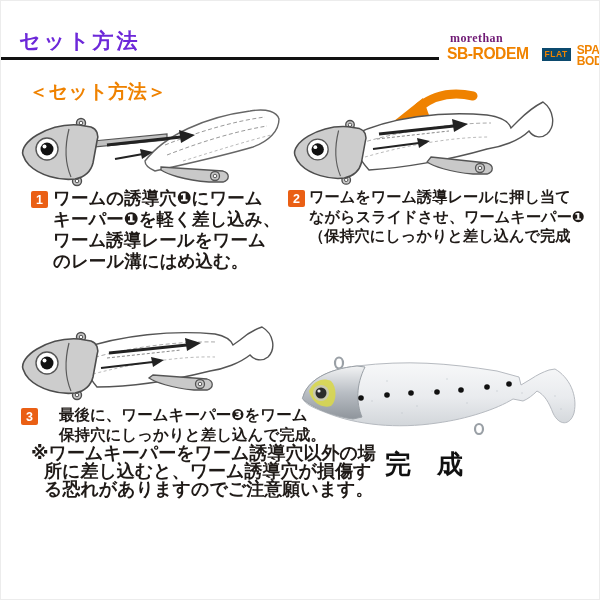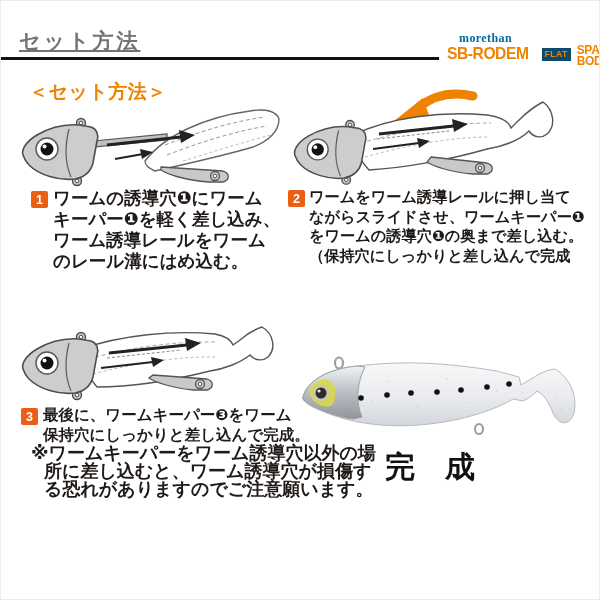--- a/index.html
+++ b/index.html
@@ -2,45 +2,45 @@
 <html><head>
 <meta charset="utf-8">
 <style>
   html,body{margin:0;padding:0;background:#fff;}
   .page{
     position:relative;width:600px;height:600px;background:#fff;
     border:1px solid #ececec;box-sizing:border-box;overflow:hidden;
     font-family:"Liberation Sans","DejaVu Sans",sans-serif;color:#1f1a17;
   }
   .abs{position:absolute;}
-  .page-title{font-weight:bold;font-size:21px;letter-spacing:3px;color:#737373;text-decoration:underline;}
+  .page-title{font-weight:bold;font-size:21px;letter-spacing:3px;color:#6d28d9;}
   .hr{background:#111;height:3px;}
   
   .logo{background:#fff;padding-left:8px;}
   .logo-morethan{font-family:"Liberation Serif","DejaVu Serif",serif;font-weight:bold;
-    font-size:12px;letter-spacing:.4px;color:#0369a1;margin-left:12px;line-height:12px;}
+    font-size:12px;letter-spacing:.4px;color:#701a75;margin-left:3px;line-height:12px;}
   .logo-row{display:flex;align-items:flex-start;gap:6px;margin-top:1px;}
   .logo-model{color:#f08300;font-weight:800;font-size:17px;letter-spacing:-.5px;
     transform:scaleX(.92);transform-origin:left;white-space:nowrap;line-height:18px;}
   .flat-badge{background:#0c4a6e;color:#f08300;font-weight:bold;font-size:8.5px;
     padding:2px 3px;margin-top:3px;line-height:9px;letter-spacing:.5px;}
   .logo-stack{display:flex;flex-direction:column;color:#f08300;font-weight:800;
     font-size:12px;line-height:11px;letter-spacing:-.3px;}
   
   .section-heading{color:#ef8200;font-weight:bold;font-size:19px;letter-spacing:.5px;}
   
   .badge{width:17px;height:17px;background:#ea5f14;color:#fff;font-weight:bold;
     font-size:12.5px;display:flex;align-items:center;justify-content:center;border-radius:2px;}
   .step-text{font-weight:bold;white-space:nowrap;}
   .s1{font-size:17.5px;line-height:21px;}
   .s2{font-size:15.2px;line-height:19.5px;}
-  .s3{font-size:15.5px;line-height:20px;}
+  .s3{font-size:15.5px;line-height:20px;margin-left:16px;}
   .note{font-weight:bold;font-size:18px;line-height:18px;white-space:nowrap;}
   .note .cont{padding-left:13px;}
-  .result-label{font-size:30px;font-weight:bold;color:#111;white-space:nowrap;}
+  .result-label{font-size:26px;font-weight:bold;color:#111;white-space:nowrap;}
   svg{display:block;}
 </style>
 </head>
 <body>
 
 <div class="page">
 
   <div class="abs page-title" style="left:18px;top:26px">セット方法</div>
   <div class="abs hr" style="left:0;top:56px;width:600px"></div>
 
@@ -140,21 +140,20 @@
       <circle cx="26" cy="30" r="11" fill="#fff" stroke="#555" stroke-width="1.4"></circle>
       <circle cx="26" cy="30" r="6.5" fill="#111"></circle>
       <circle cx="23.5" cy="27.5" r="2" fill="#fff"></circle>
     </g>
   </svg>
 
   <div class="abs badge" style="left:287px;top:189px">2</div>
   <div class="abs step-text s2" style="left:308px;top:186px">
     <div>ワームをワーム誘導レールに押し当て</div>
     <div>ながらスライドさせ、ワームキーパー❶</div>
-    <div>をワームの誘導穴❶の奥まで差し込む。</div>
     <div>（保持穴にしっかりと差し込んで完成</div>
   </div>
 
   <svg class="abs" style="left:16px;top:316px" width="275" height="88" viewBox="0 0 275 88">
     <g>
       <path d="M64 32 C105 18 155 13 198 17 C208 19 214 23 216 28 L223 23 C231 16 239 12 245 10 C257 17 259 32 251 40 C245 45 237 43 233 38 C223 46 207 52 193 54 C153 64 110 70 80 70 C70 58 64 44 64 32 Z" fill="#ffffff" stroke="#555" stroke-width="1.4"></path>
       <path d="M72 42 C112 30 162 24 200 25" fill="none" stroke="#aaa" stroke-width="1" stroke-dasharray="4 2.5"></path>
       <path d="M76 57 C118 46 164 39 198 40" fill="none" stroke="#bbb" stroke-width="1" stroke-dasharray="3 2.5"></path>
     </g>
     <g>

